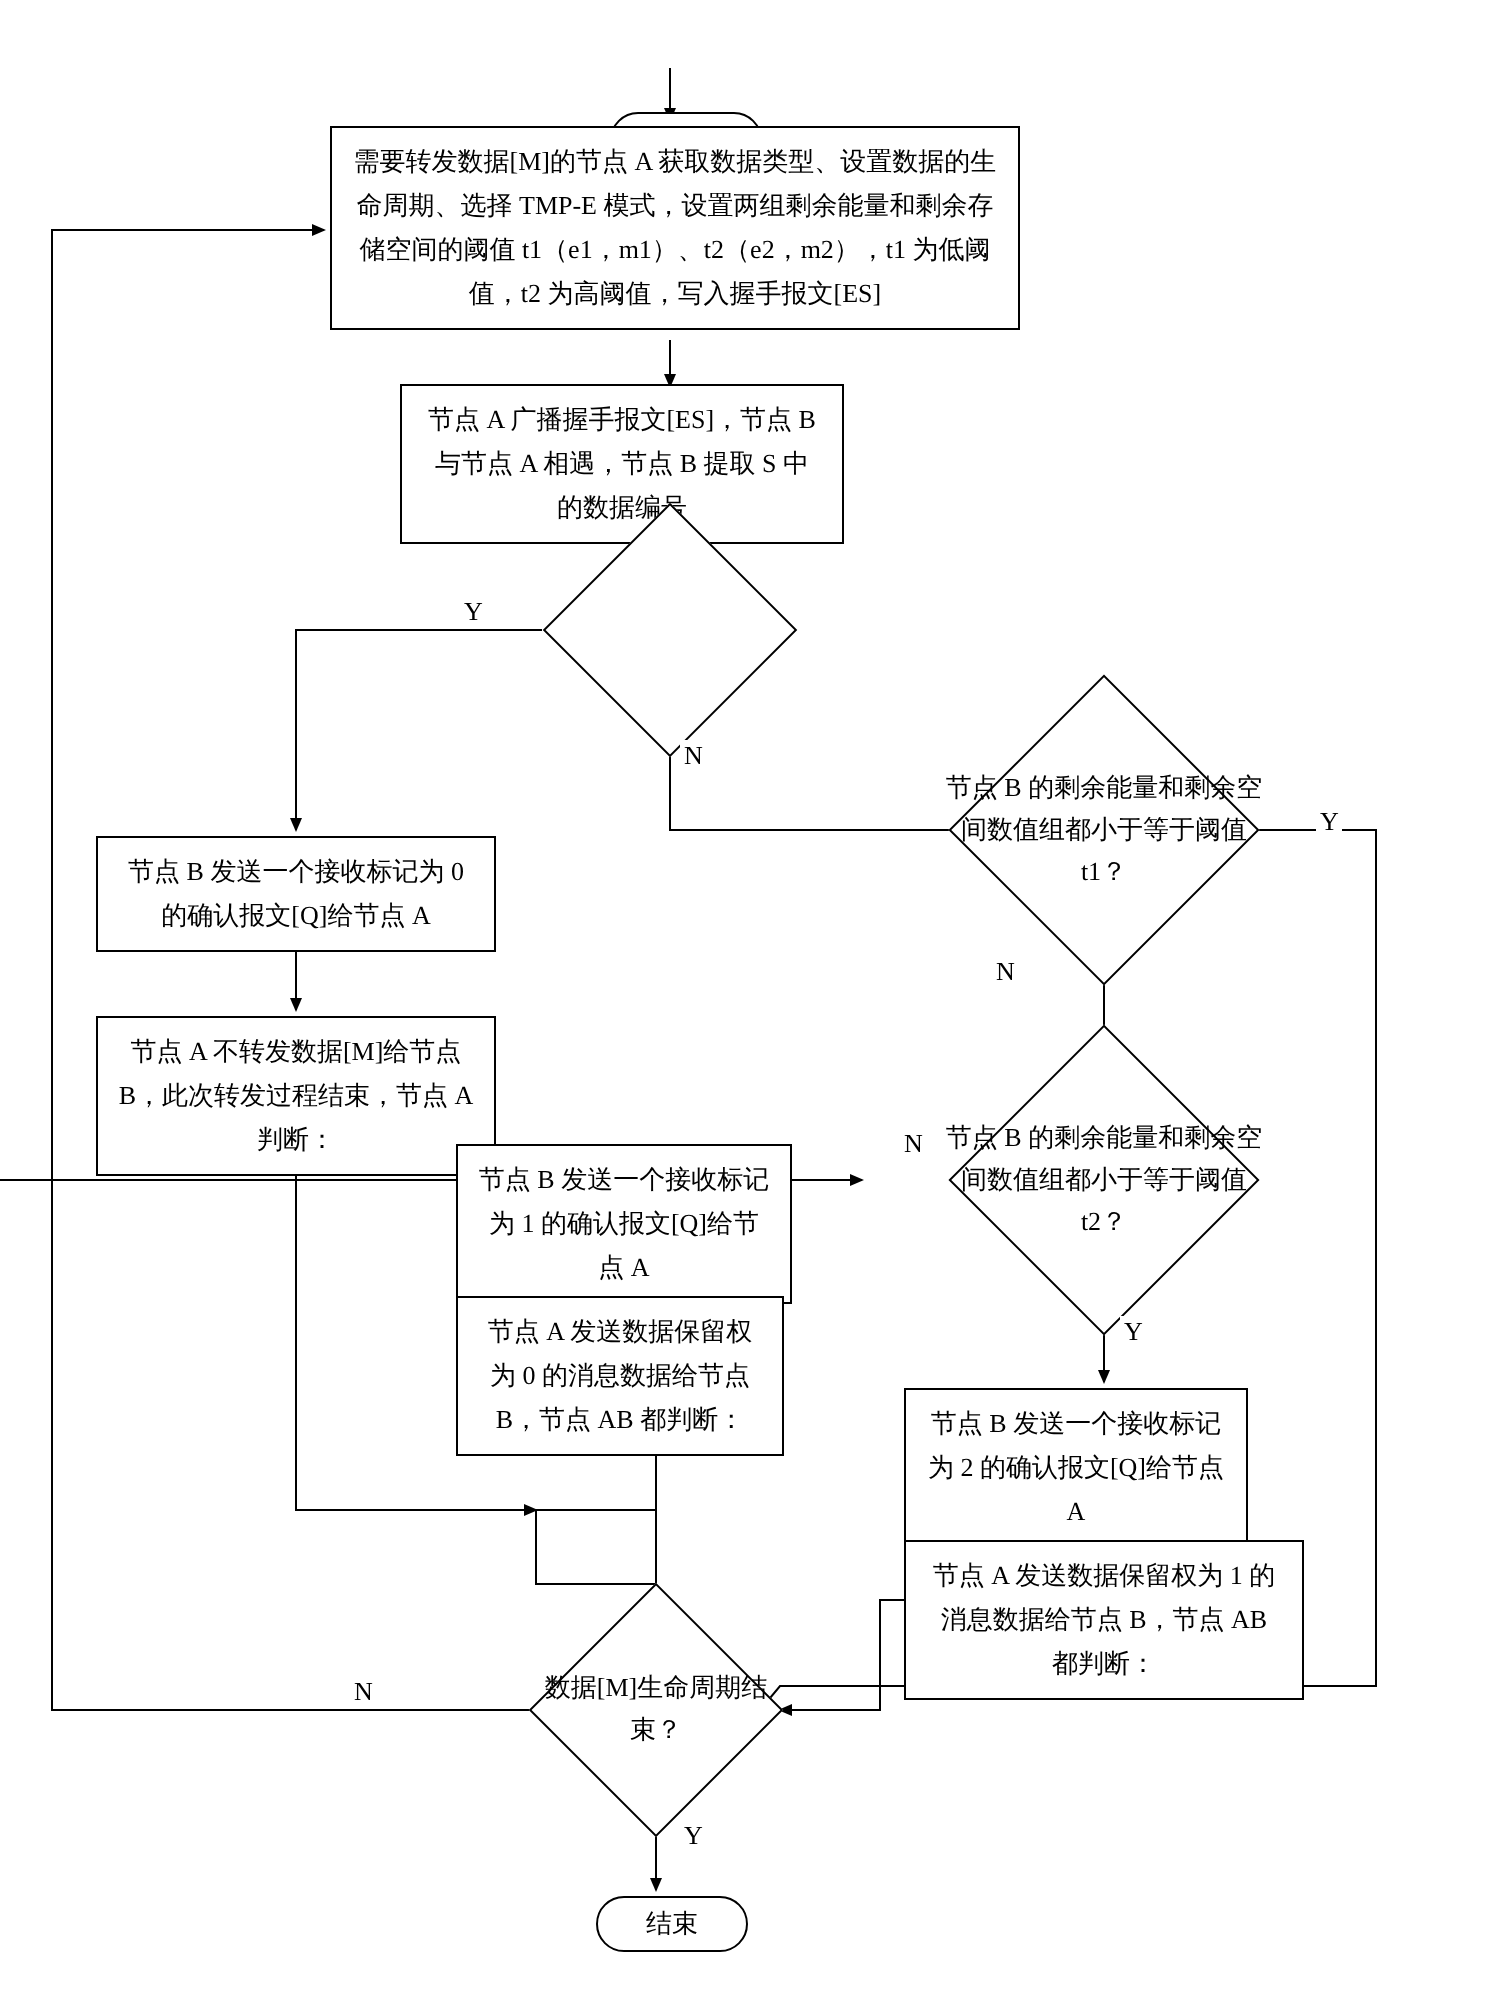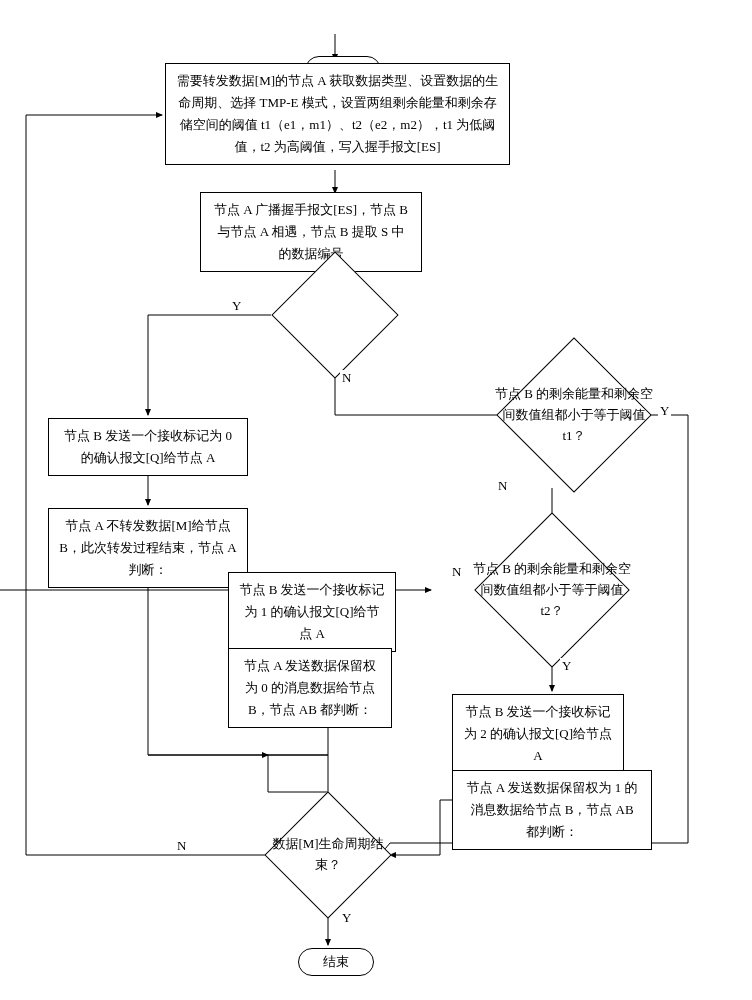--- a/index.html
+++ b/index.html
@@ -72,21 +72,21 @@
 <div class="terminal" style="left:305px; top:8px;margin-top:48px;">开始</div>
 
 <div class="process" style="left:165px; top:63px; width:345px;">需要转发数据[M]的节点 A 获取数据类型、设置数据的生命周期、选择 TMP-E 模式，设置两组剩余能量和剩余存储空间的阈值 t1（e1，m1）、t2（e2，m2），t1 为低阈值，t2 为高阈值，写入握手报文[ES]</div>
 
 <div class="process" style="left:200px; top:192px; width:222px;">节点 A 广播握手报文[ES]，节点 B 与节点 A 相遇，节点 B 提取 S 中的数据编号</div>
 
 <div class="decision" style="left:290px; top:270px; width:90px; height:90px;">
   <div class="diamond"></div>
 </div>
 
-<div class="decision" style="left:519px; top:360px; width:110px; height:110px;">
+<div class="decision" style="left:497px; top:360px; width:110px; height:110px;">
   <div class="diamond"></div>
   <div class="dtext">节点 B 的剩余能量和剩余空间数值组都小于等于阈值 t1？</div>
 </div>
 
 <div class="process" style="left:48px; top:418px; width:200px;">节点 B 发送一个接收标记为 0 的确认报文[Q]给节点 A</div>
 
 <div class="process" style="left:48px; top:508px; width:200px;">节点 A 不转发数据[M]给节点 B，此次转发过程结束，节点 A 判断：</div>
 
 <div class="decision" style="left:497px; top:535px; width:110px; height:110px;">
   <div class="diamond"></div>

